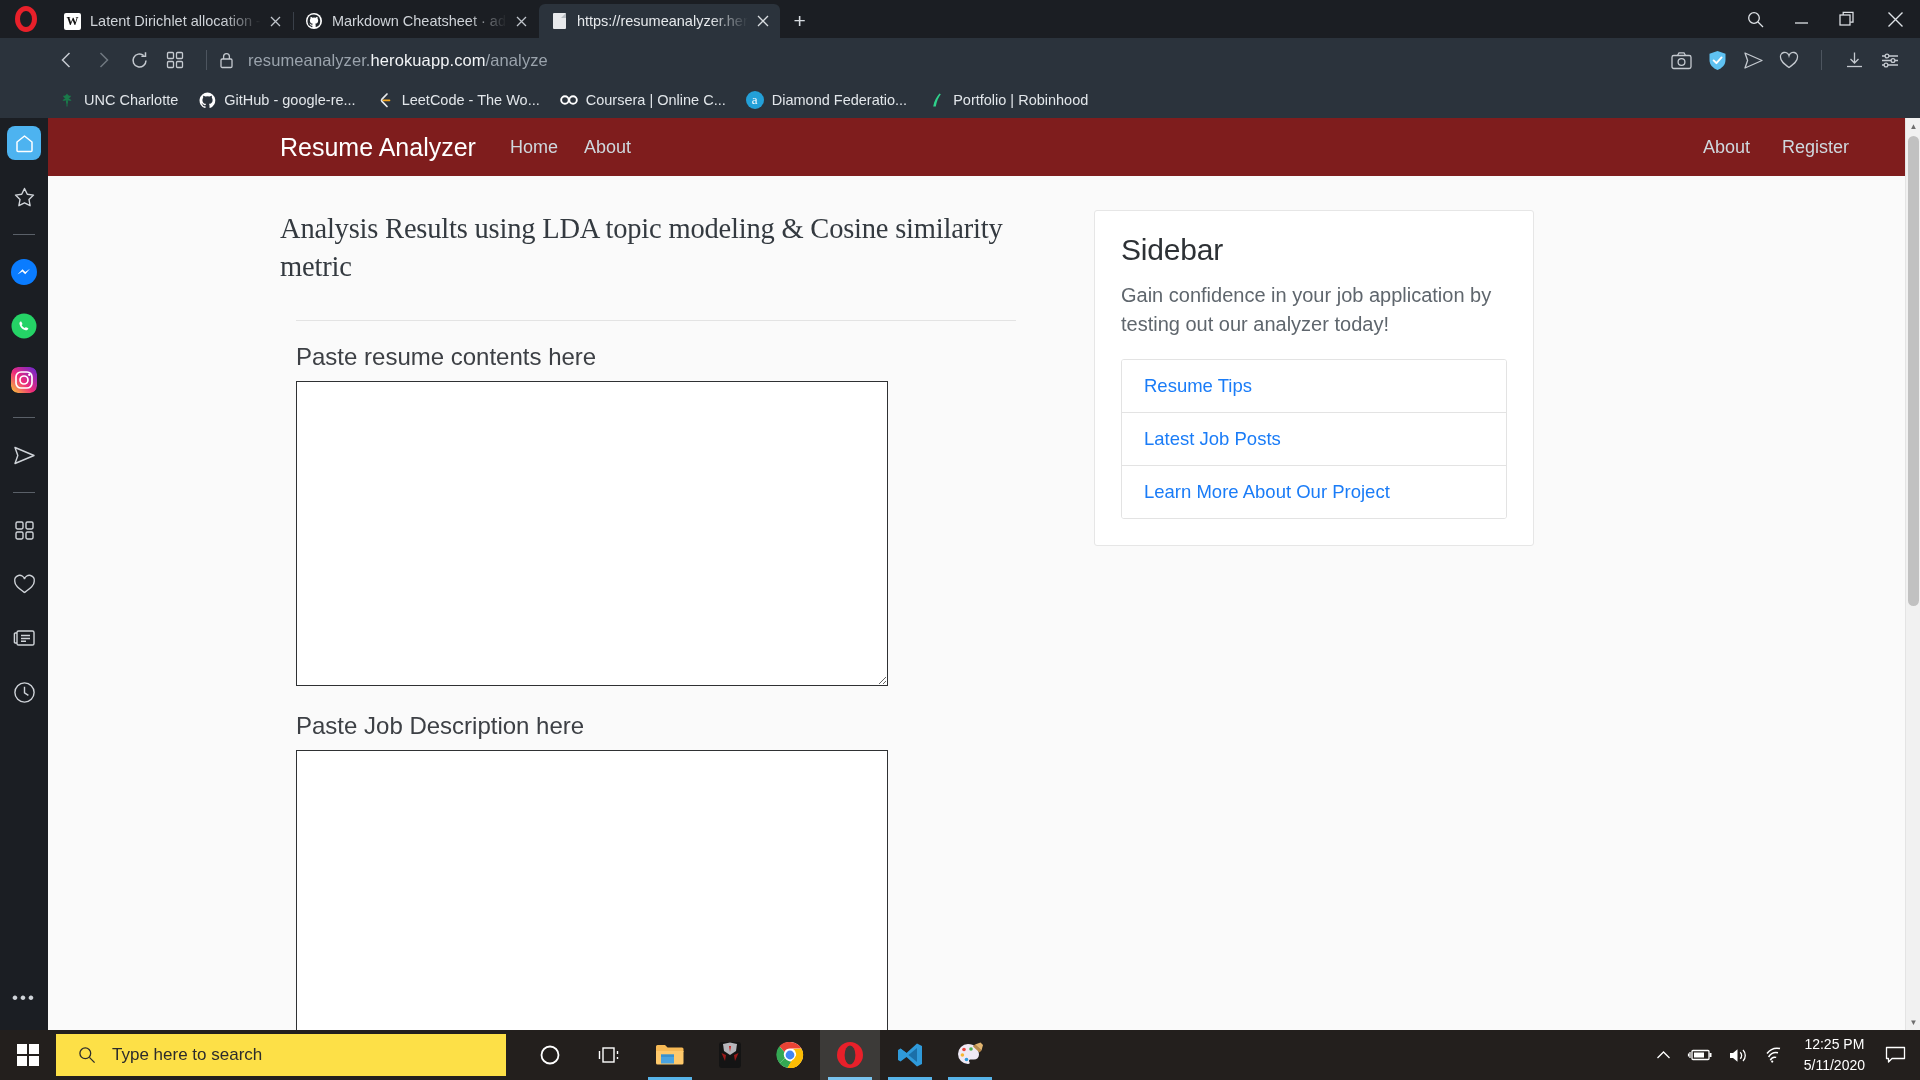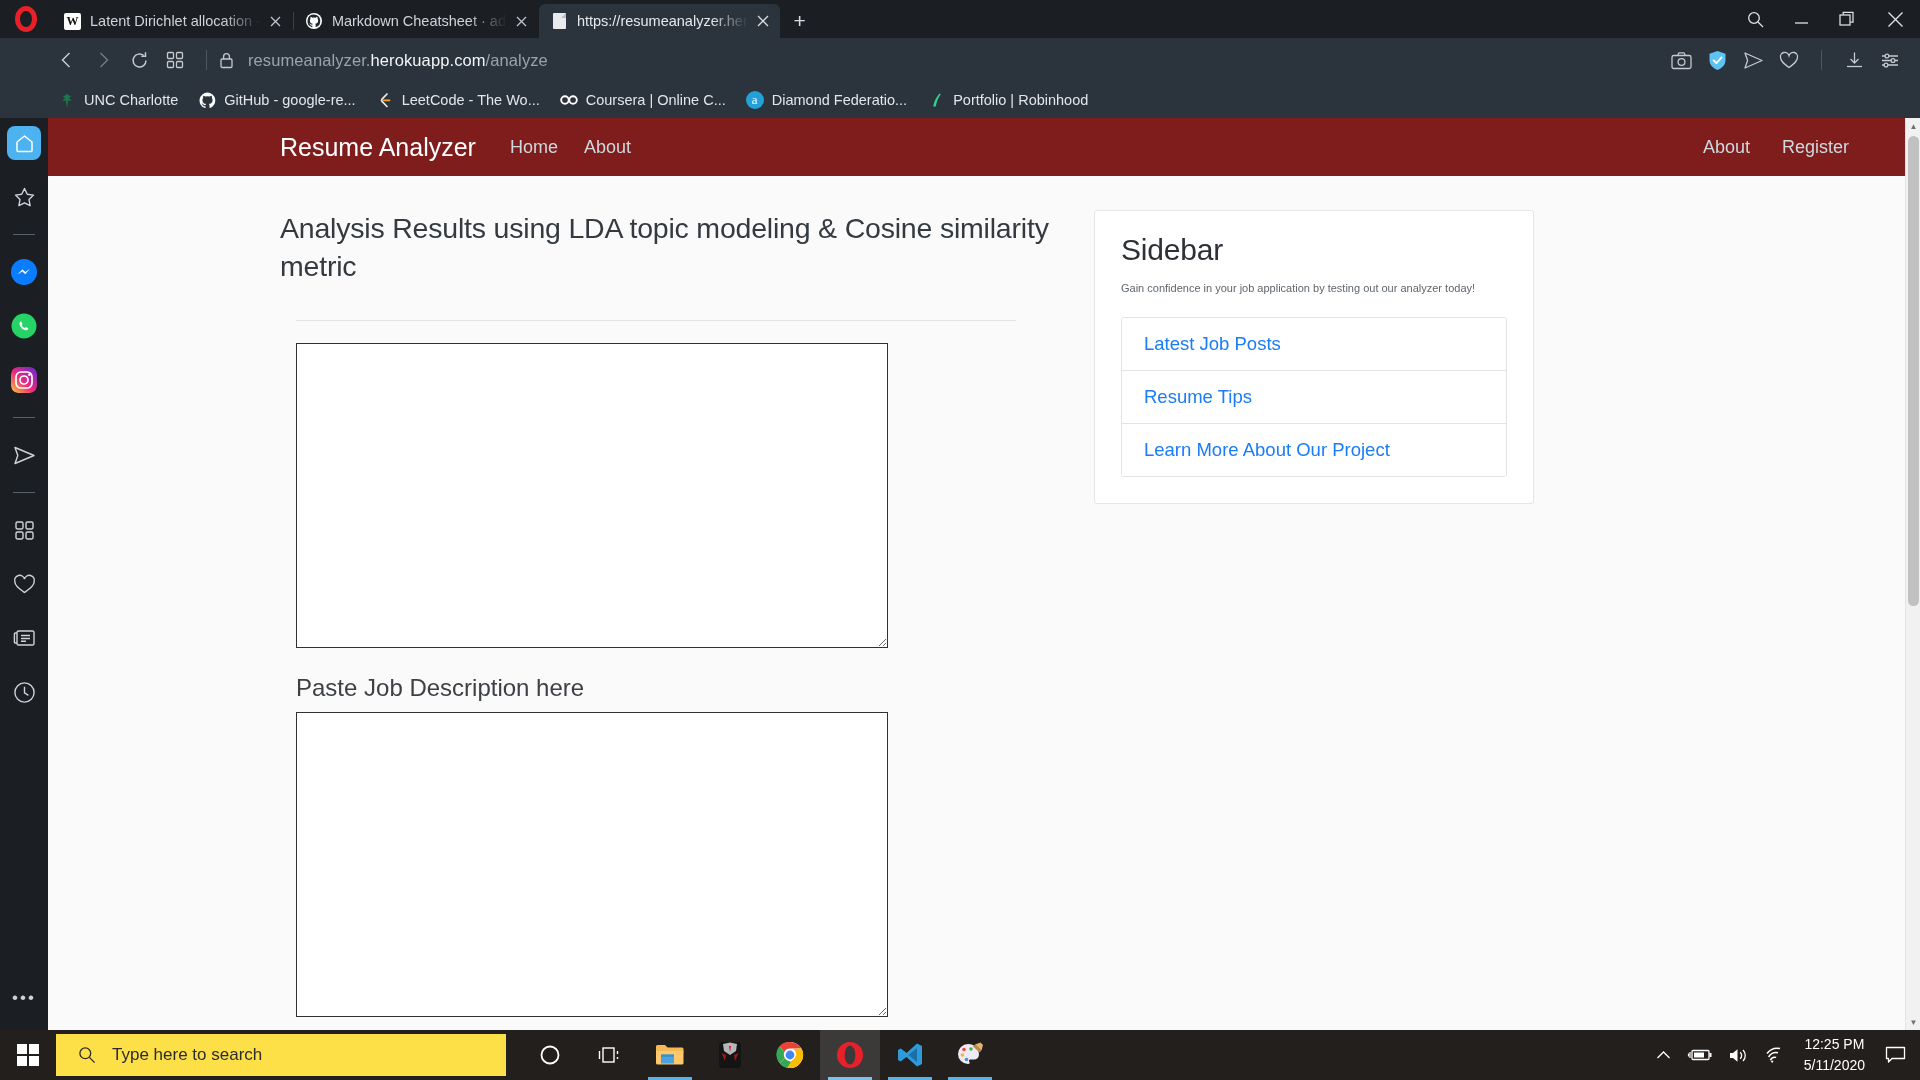--- a/index.html
+++ b/index.html
@@ -231,20 +231,21 @@
   }
   .content-wrap {
     display: flex;
     padding: 34px 0 0 0;
   }
   .main-col { width: 770px; margin-left: 232px; }
   .page-title {
     font-size: 28.5px; color: #343a40; font-weight: 400;
     line-height: 1.33;
     letter-spacing: -.2px;
+    font-family: Liberation Serif, serif;
   }
   .title-rule {
     border: 0; border-top: 1px solid #e3e3e3;
     margin: 34px 0 0 16px; width: 720px;
   }
   .form-block { margin-left: 16px; padding-top: 22px; }
   .form-label {
     font-size: 24px; color: #3d4045; font-weight: 400;
     margin-bottom: 10px;
   }
@@ -267,21 +268,21 @@
     border: 1px solid #e6e6e6;
     border-radius: 3px;
     padding: 22px 26px 26px 26px;
     width: 440px;
   }
   .card h3 {
     font-size: 30px; font-weight: 400; color: #2d3135;
     margin-bottom: 14px; letter-spacing: -.2px;
   }
   .card p {
-    font-size: 11px; color: #5f666d; line-height: 1.45;
+    font-size: 20px; color: #5f666d; line-height: 1.45;
     margin-bottom: 20px;
   }
   .list-group { border: 1px solid #e3e3e3; border-radius: 3px; overflow: hidden; }
   .list-item {
     padding: 15px 22px;
     border-bottom: 1px solid #e3e3e3;
     background: #fff;
   }
   .list-item:last-child { border-bottom: 0; }
   .list-item a { color: #1a7cf7; font-size: 18.5px; text-decoration: none; }
@@ -643,39 +644,40 @@
         </div>
       </div>
 
       <div class="page-body">
         <div class="content-wrap">
           <div class="main-col">
             <h1 class="page-title">Analysis Results using LDA topic modeling &amp; Cosine similarity metric</h1>
             <hr class="title-rule">
 
             <div class="form-block">
+              <div class="form-label">Paste resume contents here</div>
               <textarea class="ta" placeholder="" style=""></textarea>
             </div>
 
             <div class="form-block second">
               <div class="form-label">Paste Job Description here</div>
               <textarea class="ta" placeholder="" style=""></textarea>
             </div>
           </div>
 
           <div class="side-col">
             <div class="card">
               <h3>Sidebar</h3>
               <p>Gain confidence in your job application by testing out our analyzer today!</p>
               <div class="list-group">
                 <div class="list-item">
-                  <a href="#">Latest Job Posts</a>
+                  <a href="#">Resume Tips</a>
                 </div>
                 <div class="list-item">
-                  <a href="#">Resume Tips</a>
+                  <a href="#">Latest Job Posts</a>
                 </div>
                 <div class="list-item">
                   <a href="#">Learn More About Our Project</a>
                 </div>
               </div>
             </div>
           </div>
         </div>
       </div>
 

